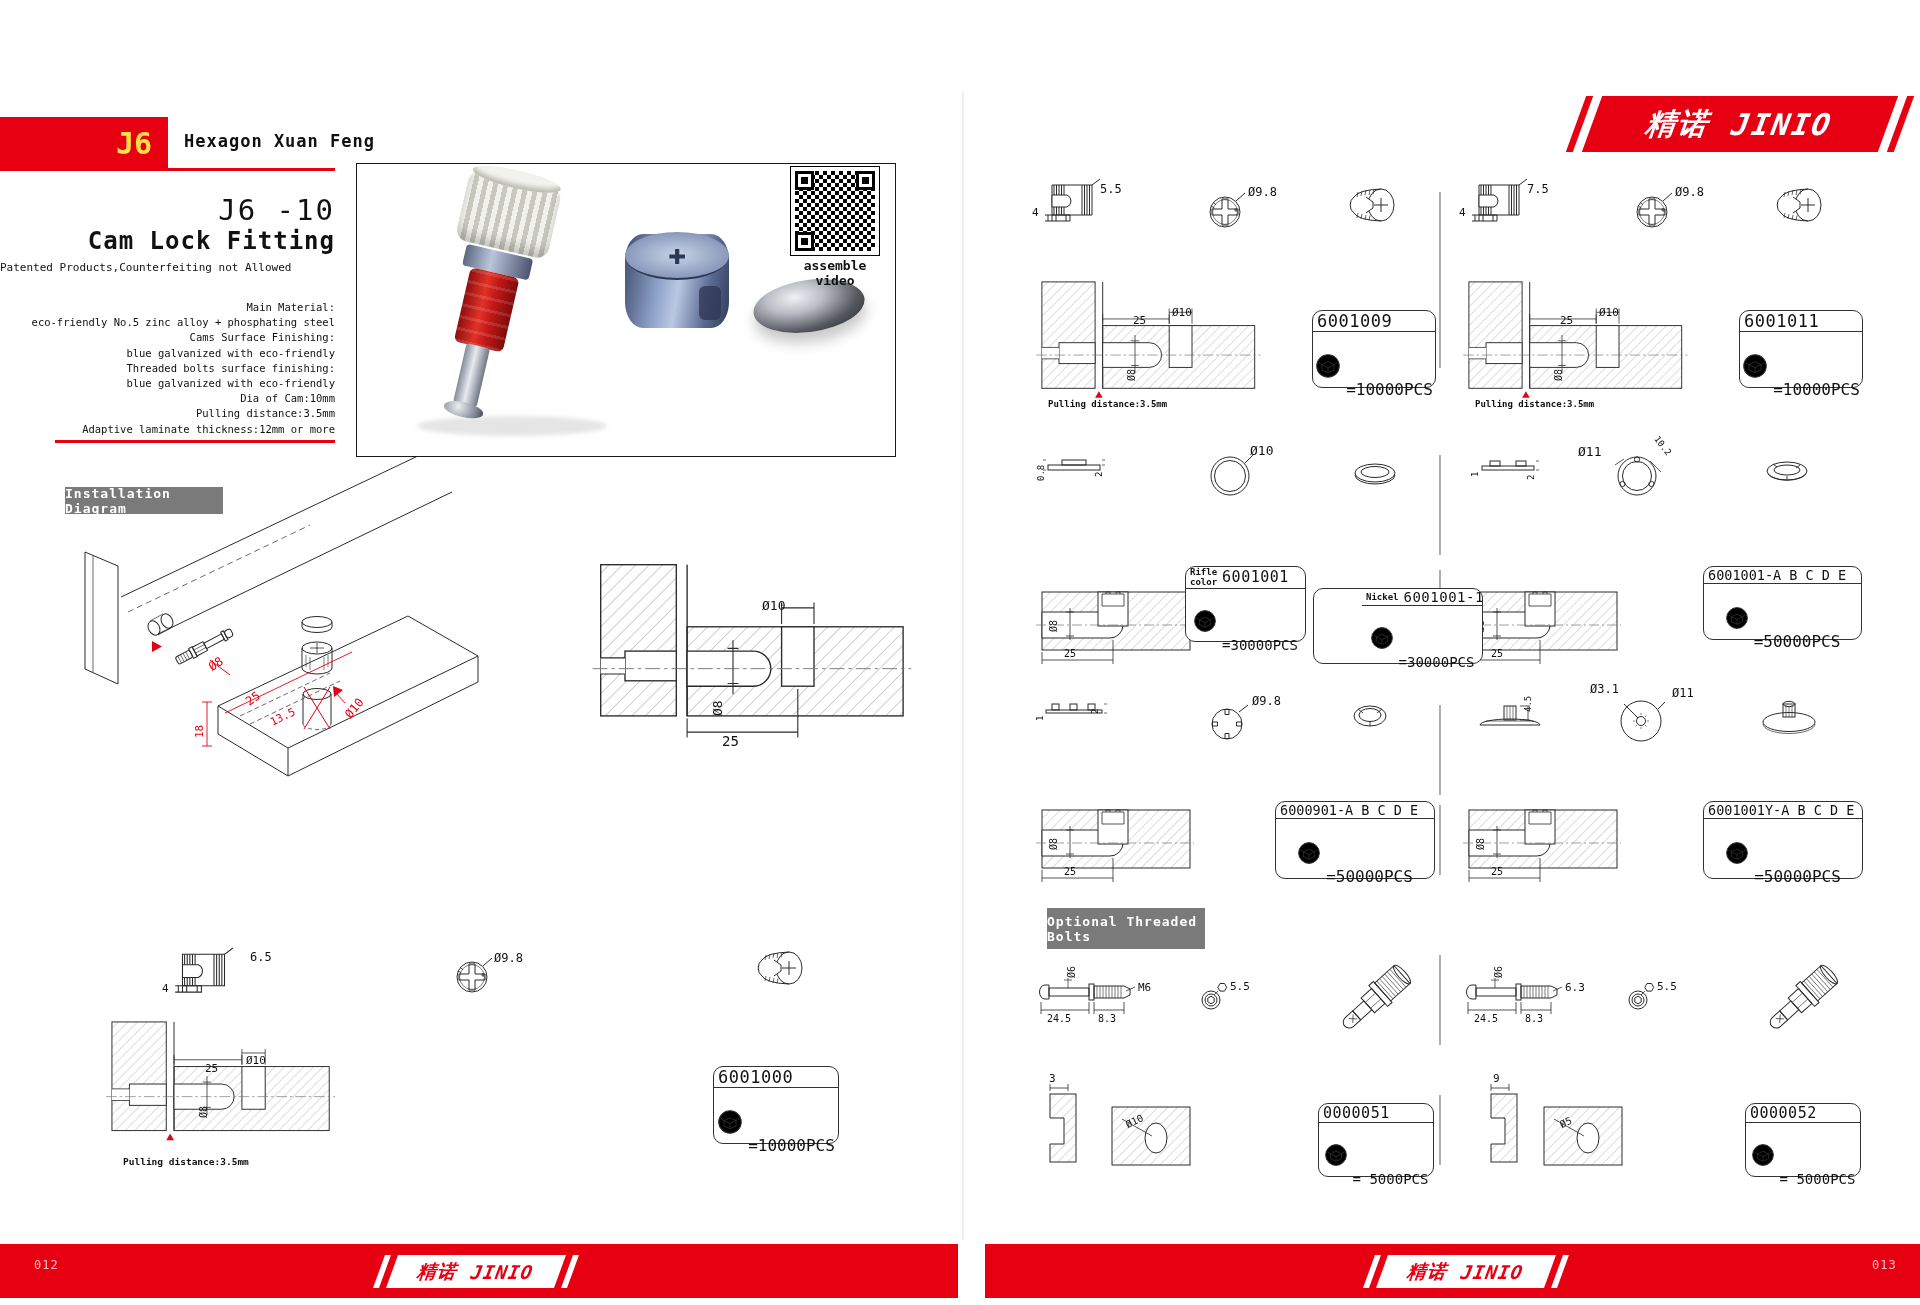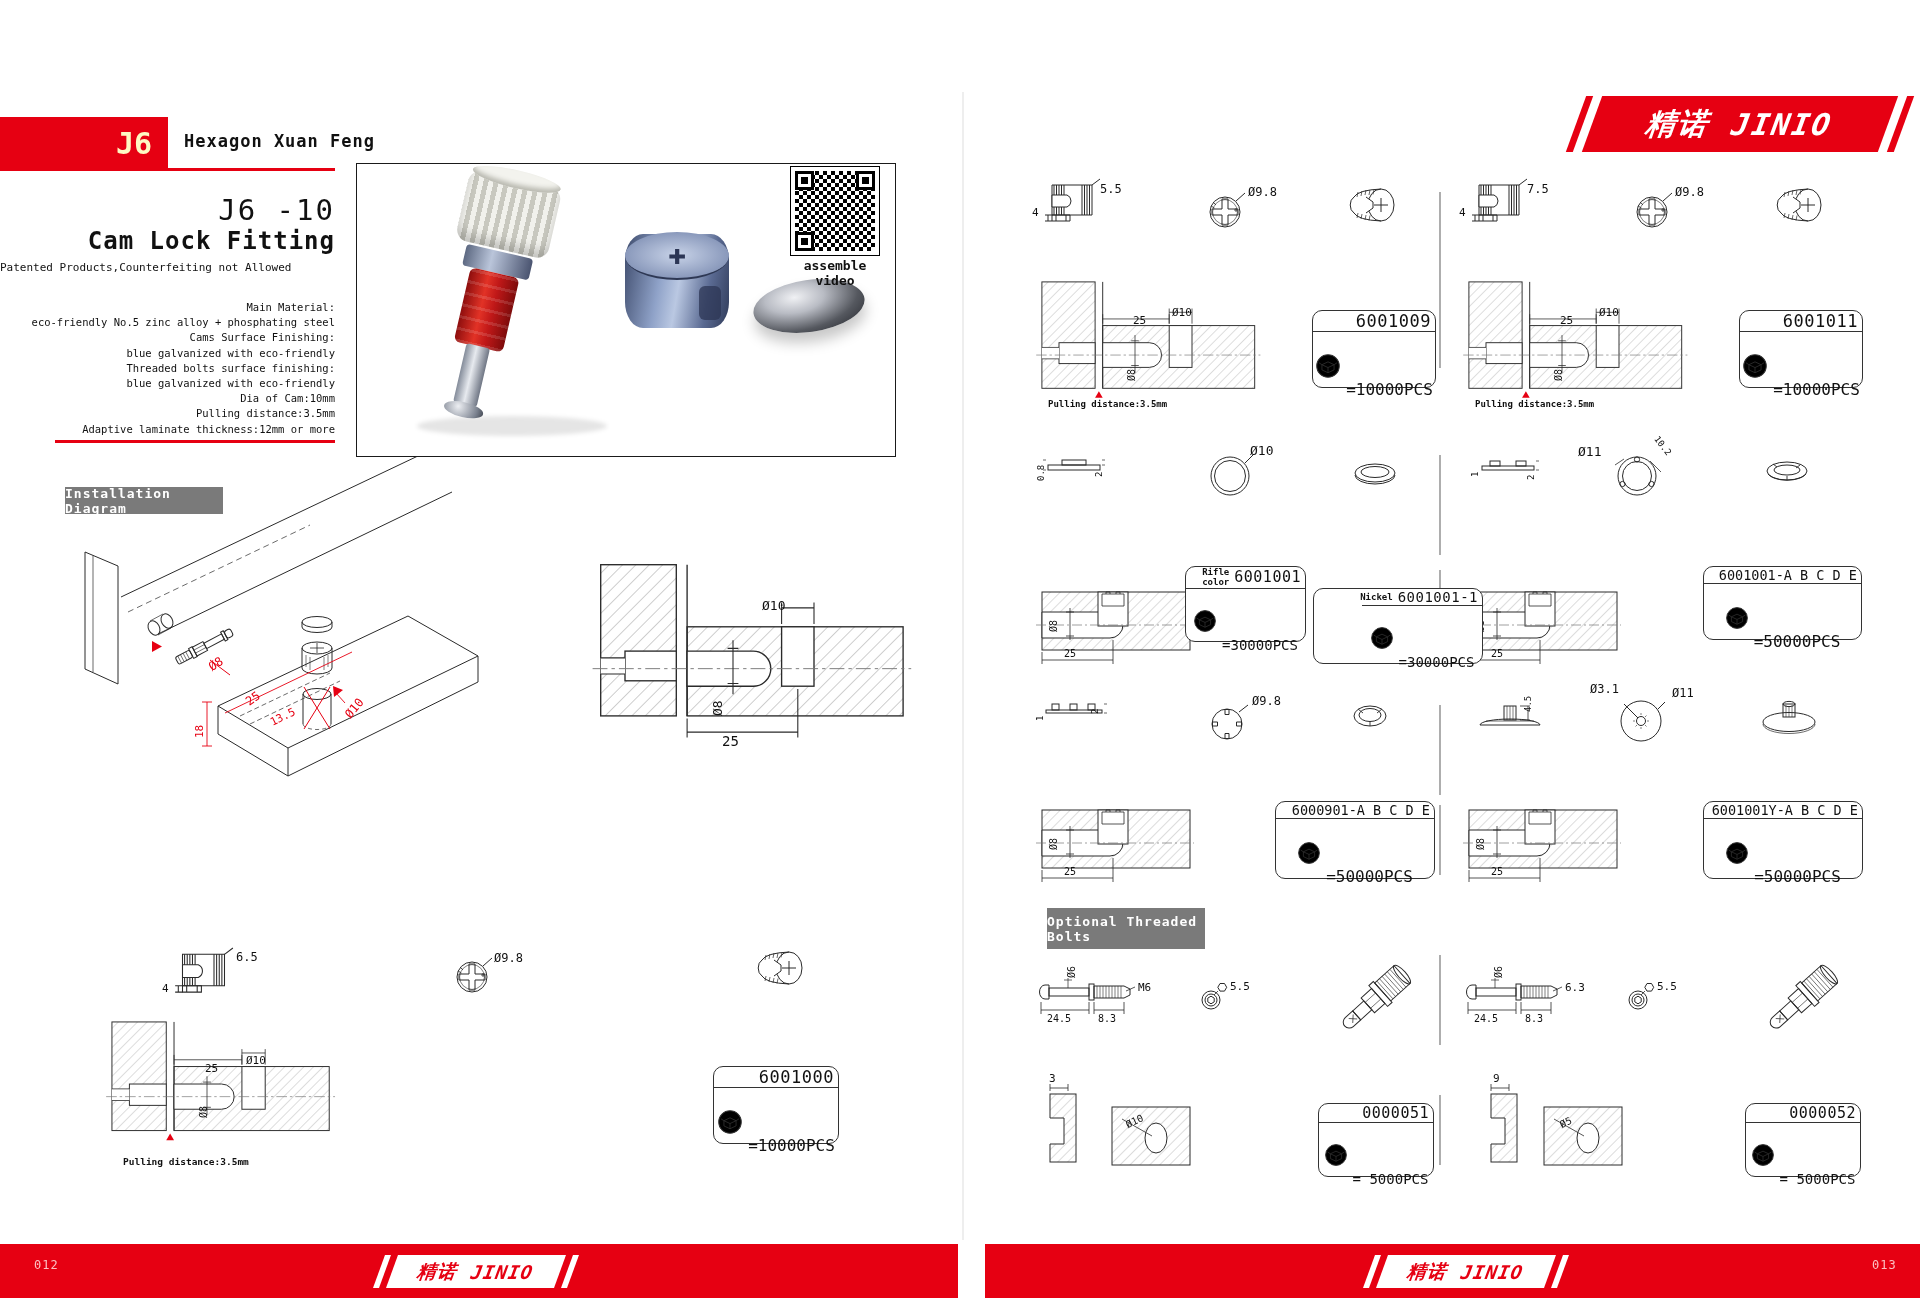--- a/index.html
+++ b/index.html
@@ -5,21 +5,21 @@
   html,body{margin:0;padding:0;}
   body{width:1920px;height:1305px;position:relative;background:#fff;
        font-family:"DejaVu Sans Mono","Liberation Mono",monospace;color:#111;overflow:hidden;}
   .abs{position:absolute;}
   .dim{position:absolute;font-size:11px;white-space:nowrap;transform-origin:0 0;color:#111;letter-spacing:0;}
   .red{color:#e60012;}
   .secbar{position:absolute;background:#7a7a7a;color:#fff;font-weight:bold;font-size:13px;
           display:flex;align-items:center;justify-content:center;letter-spacing:1px;}
   .plabel{position:absolute;border:1.4px solid #333;border-radius:10px;background:#fff;
           display:flex;flex-direction:column;}
-  .pl-top{flex:1;display:flex;align-items:center;justify-content:flex-end;gap:5px;
+  .pl-top{flex:1;display:flex;align-items:center;justify-content:flex-start;gap:5px;
           border-bottom:1.4px solid #333;padding:0 4px;}
   .pl-code{font-size:17px;letter-spacing:.5px;white-space:nowrap;}
   .pl-code.small{font-size:13.5px;letter-spacing:0;}
   .pl-code.mid{font-size:15px;}
   .pl-prefix{font-size:9px;font-weight:bold;line-height:1.15;white-space:pre-line;}
   .pl-bot{flex:1;display:flex;align-items:center;justify-content:center;gap:5px;}
   .pl-qty{font-size:16px;white-space:nowrap;margin-top:48px;}
   .pl-qty.mid{font-size:14px;}
   .redbar{position:absolute;background:#e60012;}
   .logo-skew{position:absolute;transform:skewX(-20deg);display:flex;align-items:center;justify-content:center;}
@@ -358,21 +358,21 @@
   <use href="#boltend" transform="translate(1625,980)"></use>
   <use href="#boltiso" transform="translate(1757,950)"></use>
 
   <use href="#holedepth" transform="translate(1040,1080)"></use>
   <use href="#holeface" transform="translate(1110,1105)"></use>
   <use href="#holedepth" transform="translate(1481,1080)"></use>
   <use href="#holeface" transform="translate(1542,1105)"></use>
 </svg>
 
 <div class="redbar" style="left:0;top:117px;width:168px;height:52px;display:flex;align-items:center;justify-content:flex-end;padding-right:16px;box-sizing:border-box;">
-  <span style="color:#fef9c3;font-size:30px;font-weight:bold;">J6</span>
+  <span style="color:#fde047;font-size:30px;font-weight:bold;">J6</span>
 </div>
 <div class="abs" style="left:184px;top:131px;font-size:17px;font-weight:bold;letter-spacing:1px;">Hexagon Xuan Feng</div>
 <div class="redbar" style="left:0;top:168px;width:335px;height:3px;"></div>
 
 <div class="abs" style="left:40px;top:193px;width:295px;text-align:right;font-size:29px;letter-spacing:2px;">J6 -10</div>
 <div class="abs" style="left:40px;top:227px;width:295px;text-align:right;font-size:24px;font-weight:bold;letter-spacing:1px;">Cam Lock Fitting</div>
 <div class="abs" style="left:0px;top:261px;width:335px;text-align:left;font-size:11px;">Patented Products,Counterfeiting not Allowed</div>
 
 <div class="abs" style="left:10px;top:300px;width:325px;text-align:right;font-size:10.5px;line-height:15.2px;">
   <div>Main Material:</div>
@@ -416,21 +416,21 @@
 <span class="dim red" style="left:206px;top:662px;font-size:12px;transform:rotate(-33deg);">Ø8</span>
 <span class="dim red" style="left:243px;top:697px;font-size:12px;transform:rotate(-35deg);">25</span>
 <span class="dim red" style="left:268px;top:717px;font-size:11px;transform:rotate(-26deg);">13.5</span>
 <span class="dim red" style="left:193px;top:738px;font-size:11px;transform:rotate(-90deg);">18</span>
 <span class="dim red" style="left:342px;top:712px;font-size:12px;transform:rotate(-50deg);">Ø10</span>
 
 <span class="dim" style="left:762px;top:598px;font-size:13px;">Ø10</span>
 <span class="dim" style="left:710px;top:716px;font-size:13px;transform:rotate(-90deg);">Ø8</span>
 <span class="dim" style="left:722px;top:733px;font-size:14px;">25</span>
 
-<span class="dim" style="left:236px;top:950px;font-size:12px;">6.5</span>
+<span class="dim" style="left:250px;top:950px;font-size:12px;">6.5</span>
 <span class="dim" style="left:162px;top:982px;font-size:11px;">4</span>
 <span class="dim" style="left:494px;top:951px;font-size:12px;">Ø9.8</span>
 
 <span class="dim" style="left:205px;top:1062px;">25</span>
 <span class="dim" style="left:246px;top:1054px;">Ø10</span>
 <span class="dim" style="left:198px;top:1118px;font-size:10px;transform:rotate(-90deg);">Ø8</span>
 <span class="dim" style="left:123px;top:1156px;font-size:9.5px;font-weight:bold;">Pulling distance:3.5mm</span>
 
 <span class="dim" style="left:1100px;top:182px;font-size:12px;">5.5</span>
 <span class="dim" style="left:1032px;top:206px;">4</span>

